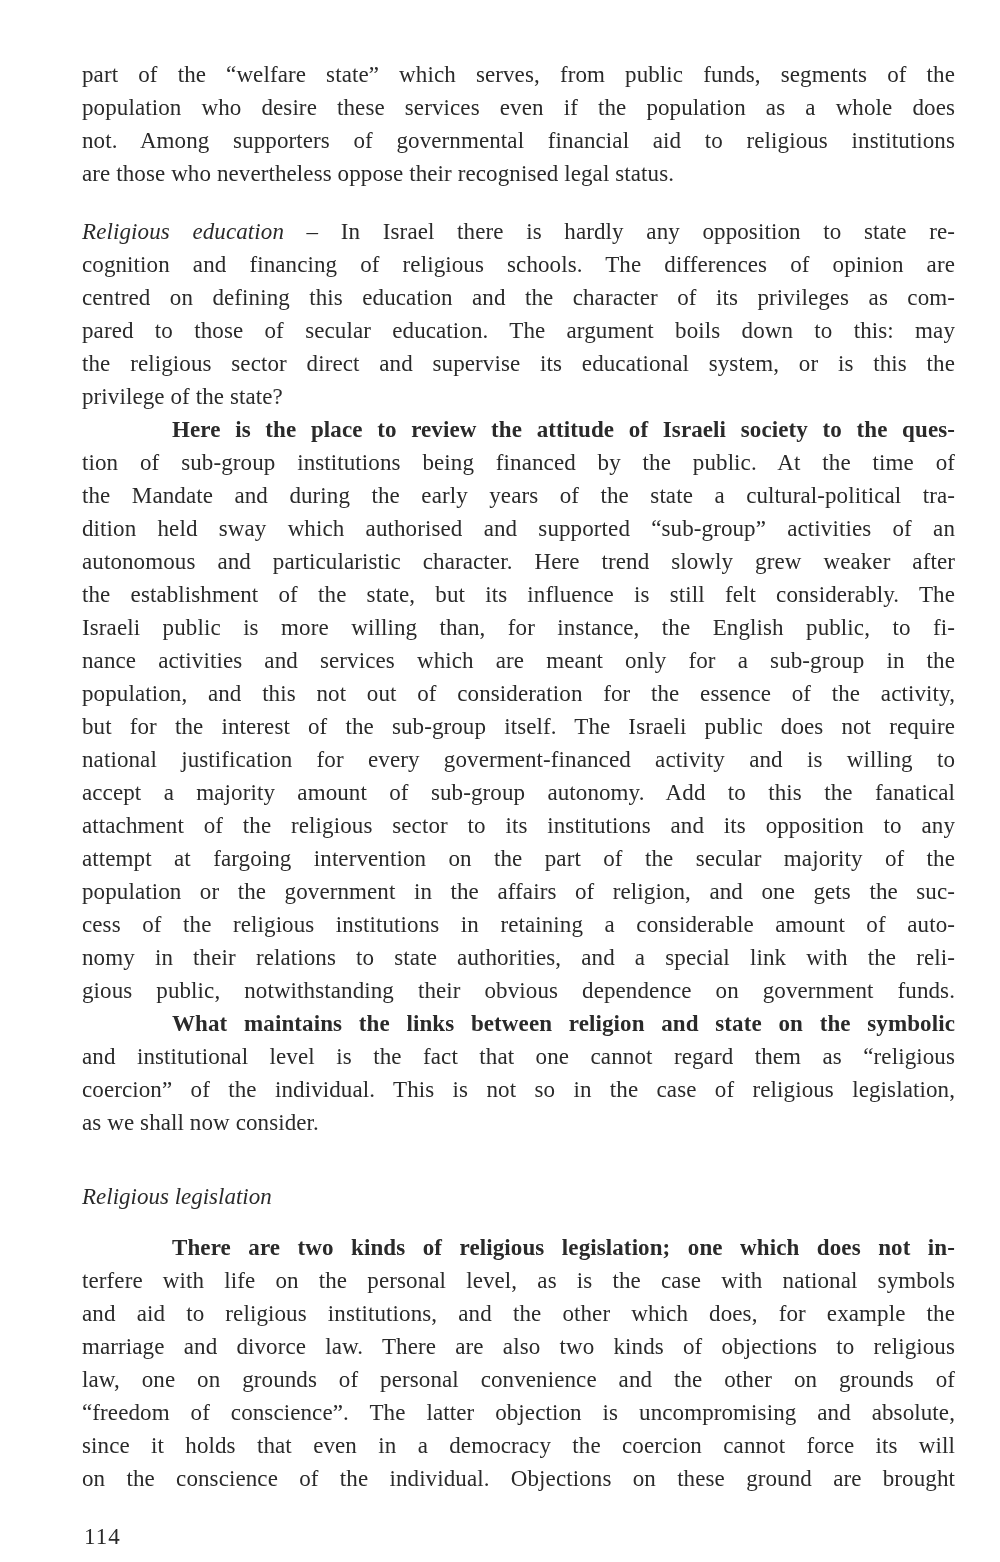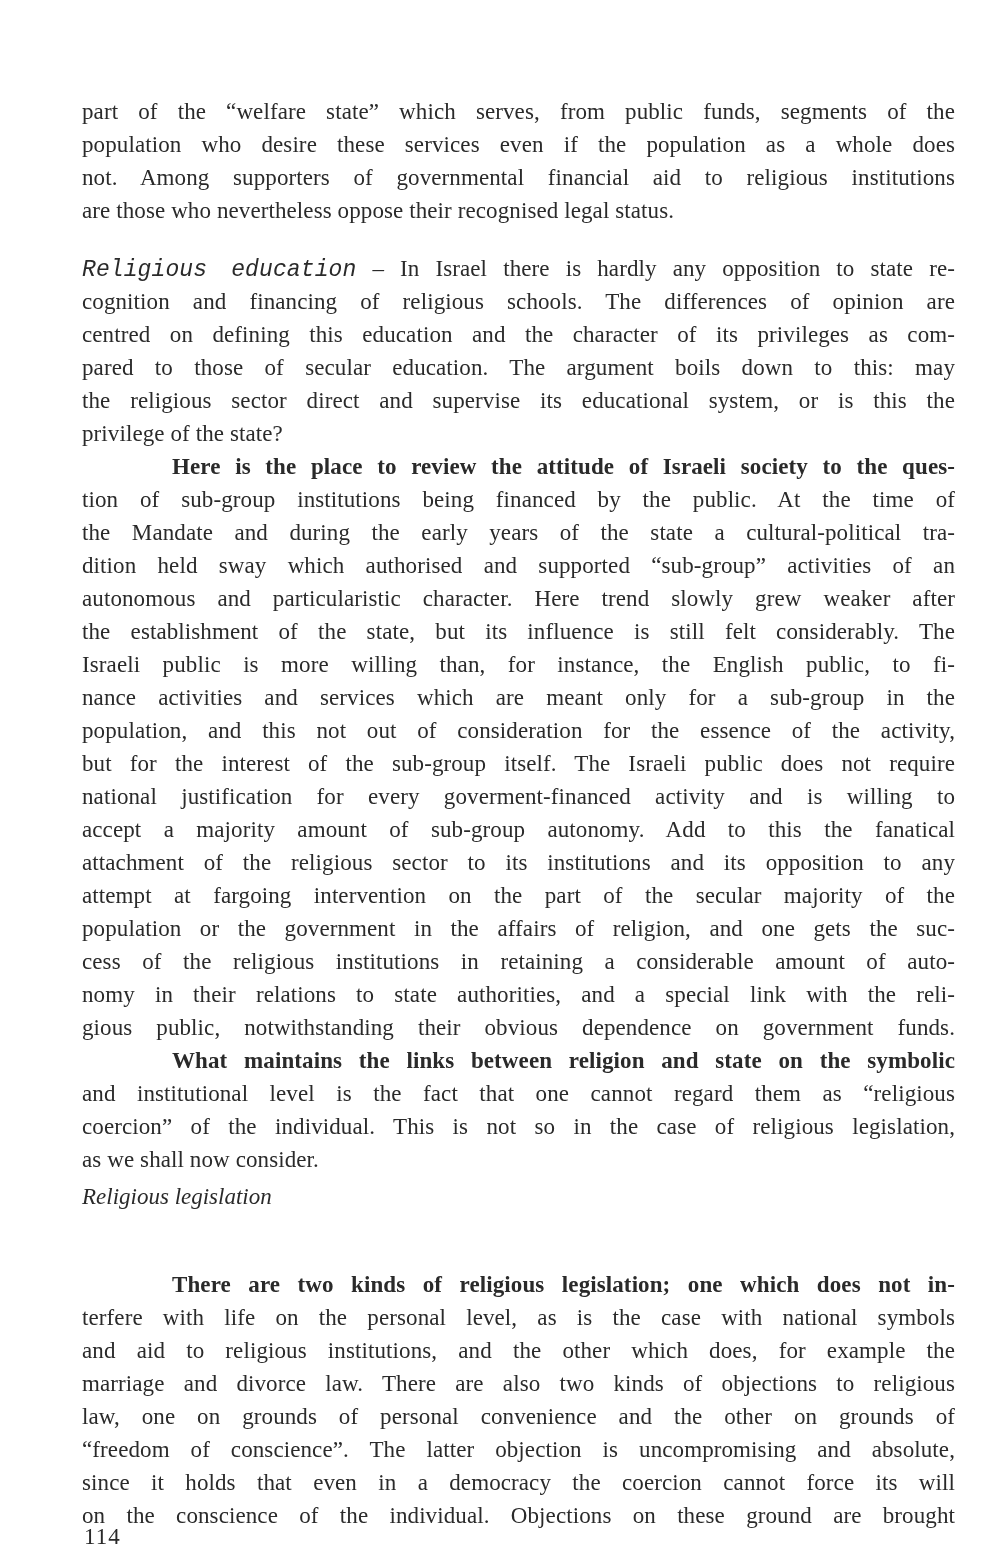--- a/index.html
+++ b/index.html
@@ -24,33 +24,31 @@
     .line {
       position: absolute;
       left: 0;
       width: 873px;
       font-size: 23px;
       line-height: 33px;
       white-space: nowrap;
       text-align: justify;
       text-align-last: justify;
       letter-spacing: 0.1px;
-      margin-top: 37px;
     }
     .line.last {
       text-align-last: left;
     }
     .line.indent {
       padding-left: 90px;
       width: 783px;
       font-weight: bold;
     }
     .italic {
       font-style: italic;
-      font-family: Liberation Mono, monospace;
     }
     .heading {
       position: absolute;
       left: 0;
       font-style: italic;
       font-size: 23px;
       line-height: 33px;
       white-space: nowrap;
     }
     .page-number {

